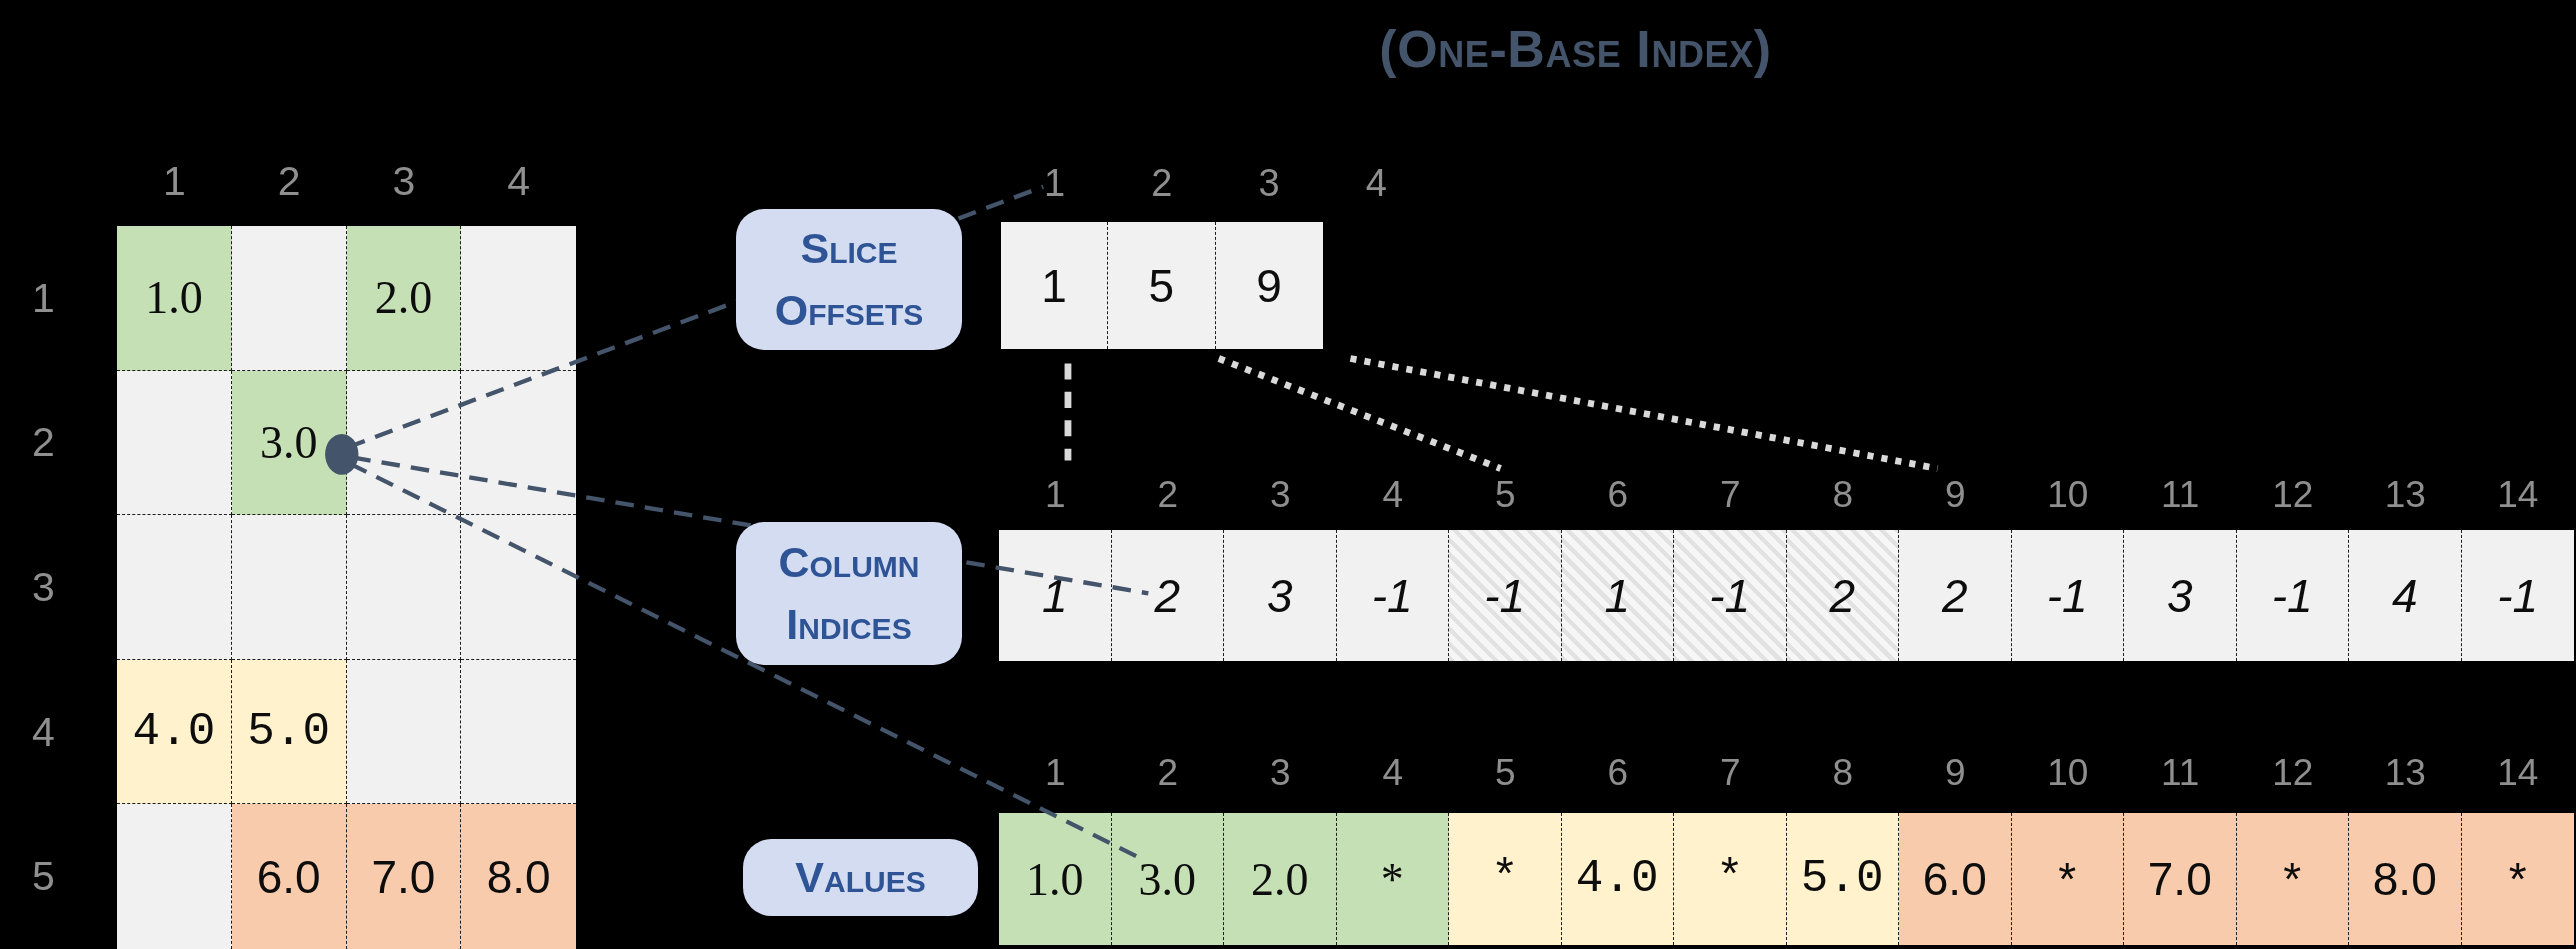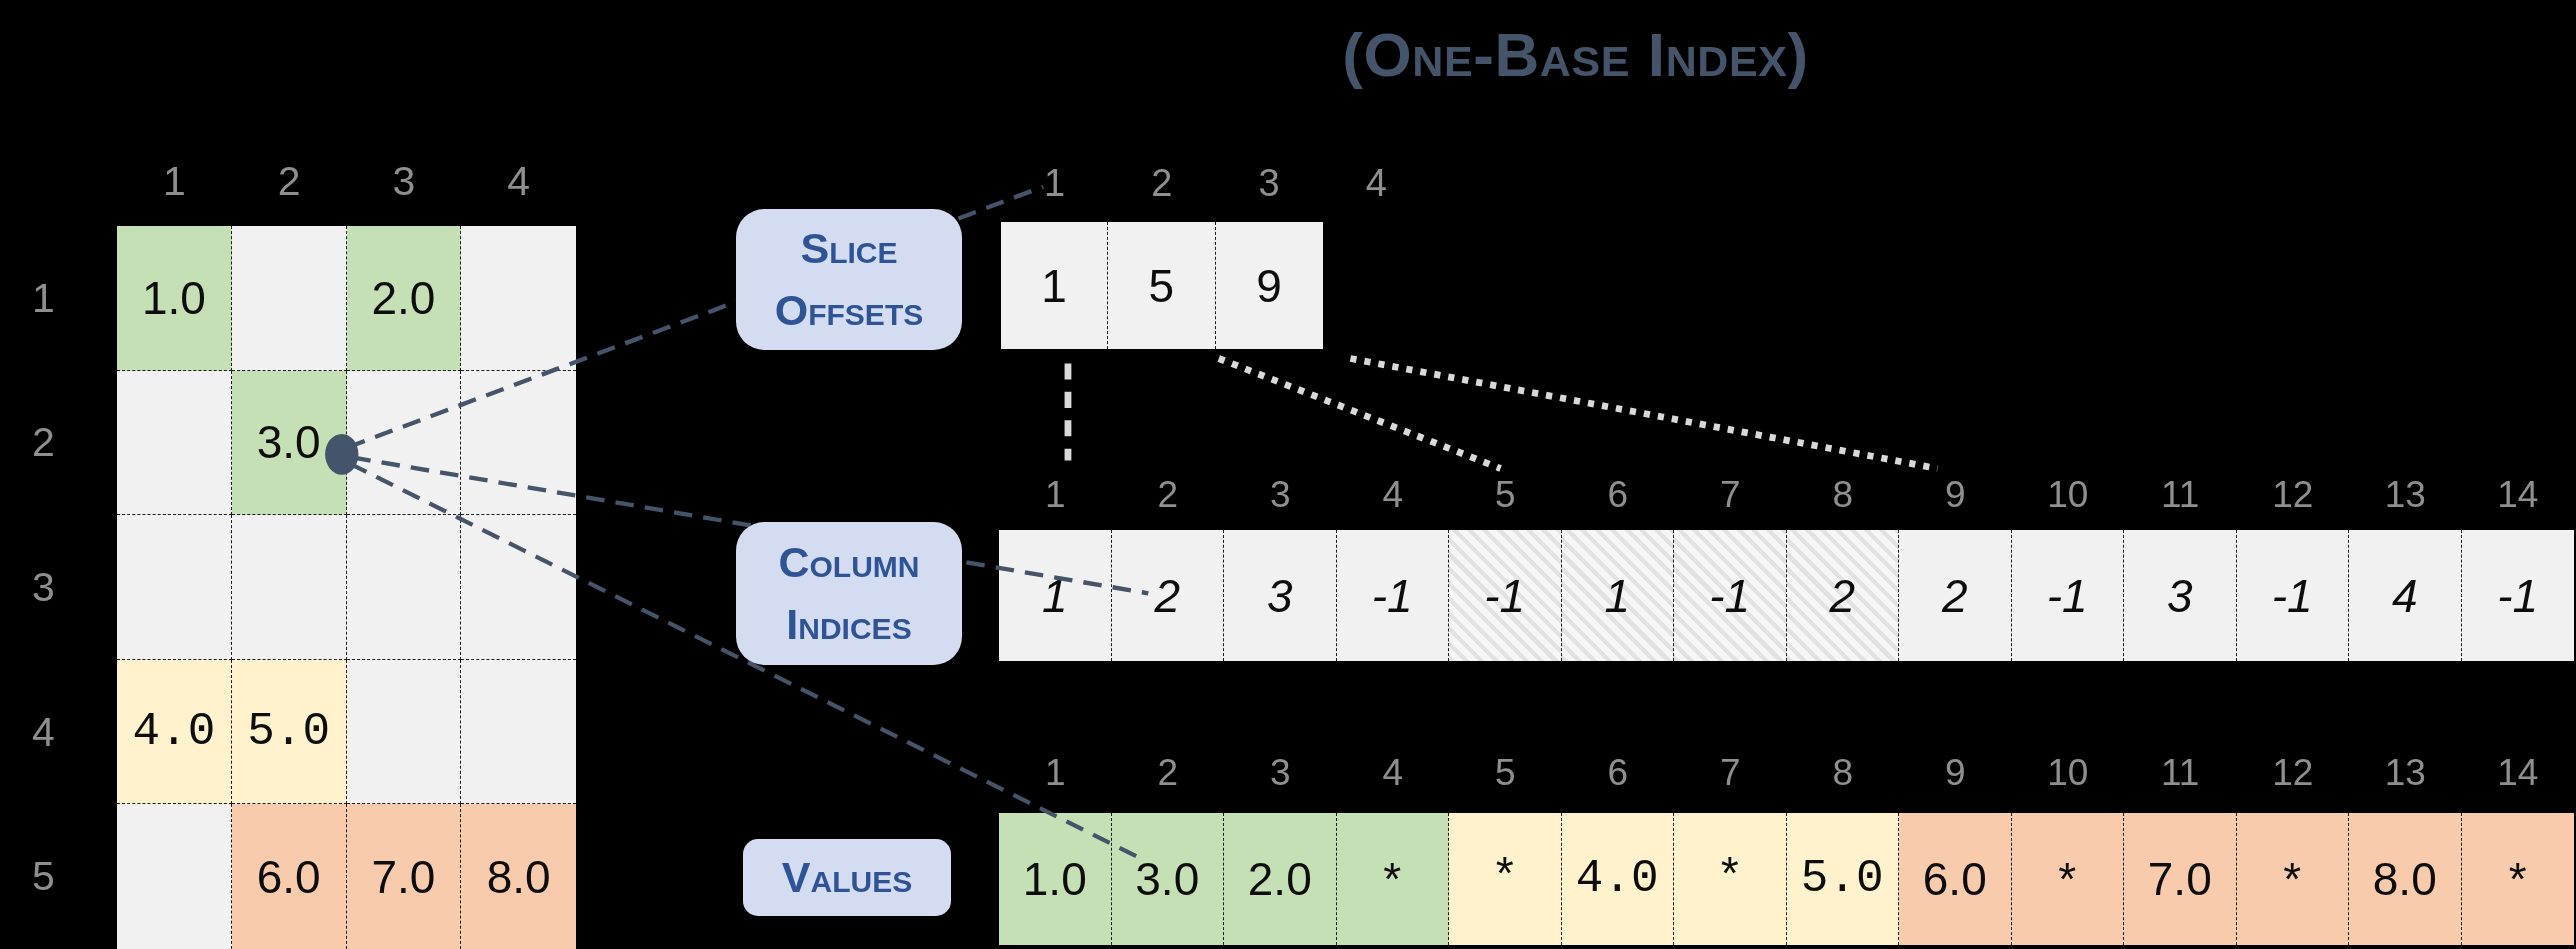--- a/index.html
+++ b/index.html
@@ -2,21 +2,21 @@
 <html style="--green: #C5E0B4; --yellow: #FFF2CC; --orange: #F8CBAD; --slate: #44546A; --label_blue: #2F5496; --label_bg: #D3DCF1; --cell_bg: #F1F1F1; --header_gray: #8F8F8F; --dotted_line: #D9D9D9;font-size:10px"><head>
 <meta charset="utf-8">
 <style>
   html,body{margin:0;padding:0;background:#000;}
   #canvas{
     position:relative;width:2576px;height:950px;background:#000;
     font-family:"Liberation Sans",sans-serif;overflow:hidden;
   }
   .title{
     position:absolute;left:1143px;top:18.5px;width:865px;text-align:center;
-    font-size:62px;font-weight:bold;font-variant:small-caps;letter-spacing:0.6px;
+    font-size:52px;font-weight:bold;font-variant:small-caps;letter-spacing:0.6px;
     color:var(--slate,#44546A);
   }
   
   .mx-col-headers{position:absolute;left:117px;top:152px;width:459px;height:59px;
     display:grid;grid-template-columns:repeat(4,1fr);font-size:41px;}
   .mx-row-headers{position:absolute;left:7.4px;top:226px;width:72px;height:723px;
     display:grid;grid-template-rows:repeat(5,1fr);font-size:41px;}
   .hcell{display:flex;align-items:center;justify-content:center;color:var(--header_gray,#8F8F8F);}
   .matrix{position:absolute;left:117px;top:226px;width:459px;height:723px;
     display:grid;grid-template-columns:repeat(4,1fr);grid-template-rows:repeat(5,1fr);}
@@ -35,33 +35,33 @@
   .arr{position:absolute;display:grid;}
   .so-arr{left:1001px;top:222px;width:429px;height:127px;grid-template-columns:repeat(4,1fr);}
   .ci-arr{left:999px;top:530px;width:1575px;height:131px;grid-template-columns:repeat(14,1fr);}
   .ci-arr .acell{font-style:italic;}
   .va-arr{left:999px;top:813px;width:1575px;height:132px;grid-template-columns:repeat(14,1fr);}
   .acell{
     background:var(--cell_bg,#F1F1F1);display:flex;align-items:center;justify-content:center;
     font-size:46px;color:#0d0d0d;border-right:1.9px dashed #1c1c1c;
   }
   .arr > .acell:last-child{border-right:none;}
-  .green{background:var(--green,#C5E0B4);}
+  .green{background:var(--green,#C5E0B4);font-family:Liberation Serif, serif;}
   .yellow{background:var(--yellow,#FFF2CC);font-family:Liberation Mono, monospace;}
   .orange{background:var(--orange,#F8CBAD);}
   .hatch{background-image:repeating-linear-gradient(45deg,#e2e2e2 0 4.3px,#f6f6f6 4.3px 10.5px);}
   
   .lbox{
     position:absolute;background:var(--label_bg,#D3DCF1);color:var(--label_blue,#2F5496);
     border-radius:28.4px;display:flex;flex-direction:column;align-items:center;justify-content:center;
     font-weight:bold;font-variant:small-caps;font-size:43px;line-height:1.42;z-index:6;
   }
   #lbox-so{left:736px;top:209px;width:226px;height:141px;}
   #lbox-ci{left:736px;top:522px;width:226px;height:143px;}
-  #lbox-va{left:743px;top:839px;width:208px;height:77px;border-radius:15px;}
+  #lbox-va{left:743px;top:839px;width:235px;height:77px;}
   
   #overlay{position:absolute;left:0;top:0;z-index:5;pointer-events:none;}
 </style>
 </head>
 <body>
 
 <div id="canvas">
 
   <div class="title">(One-Base Index)</div>
 

